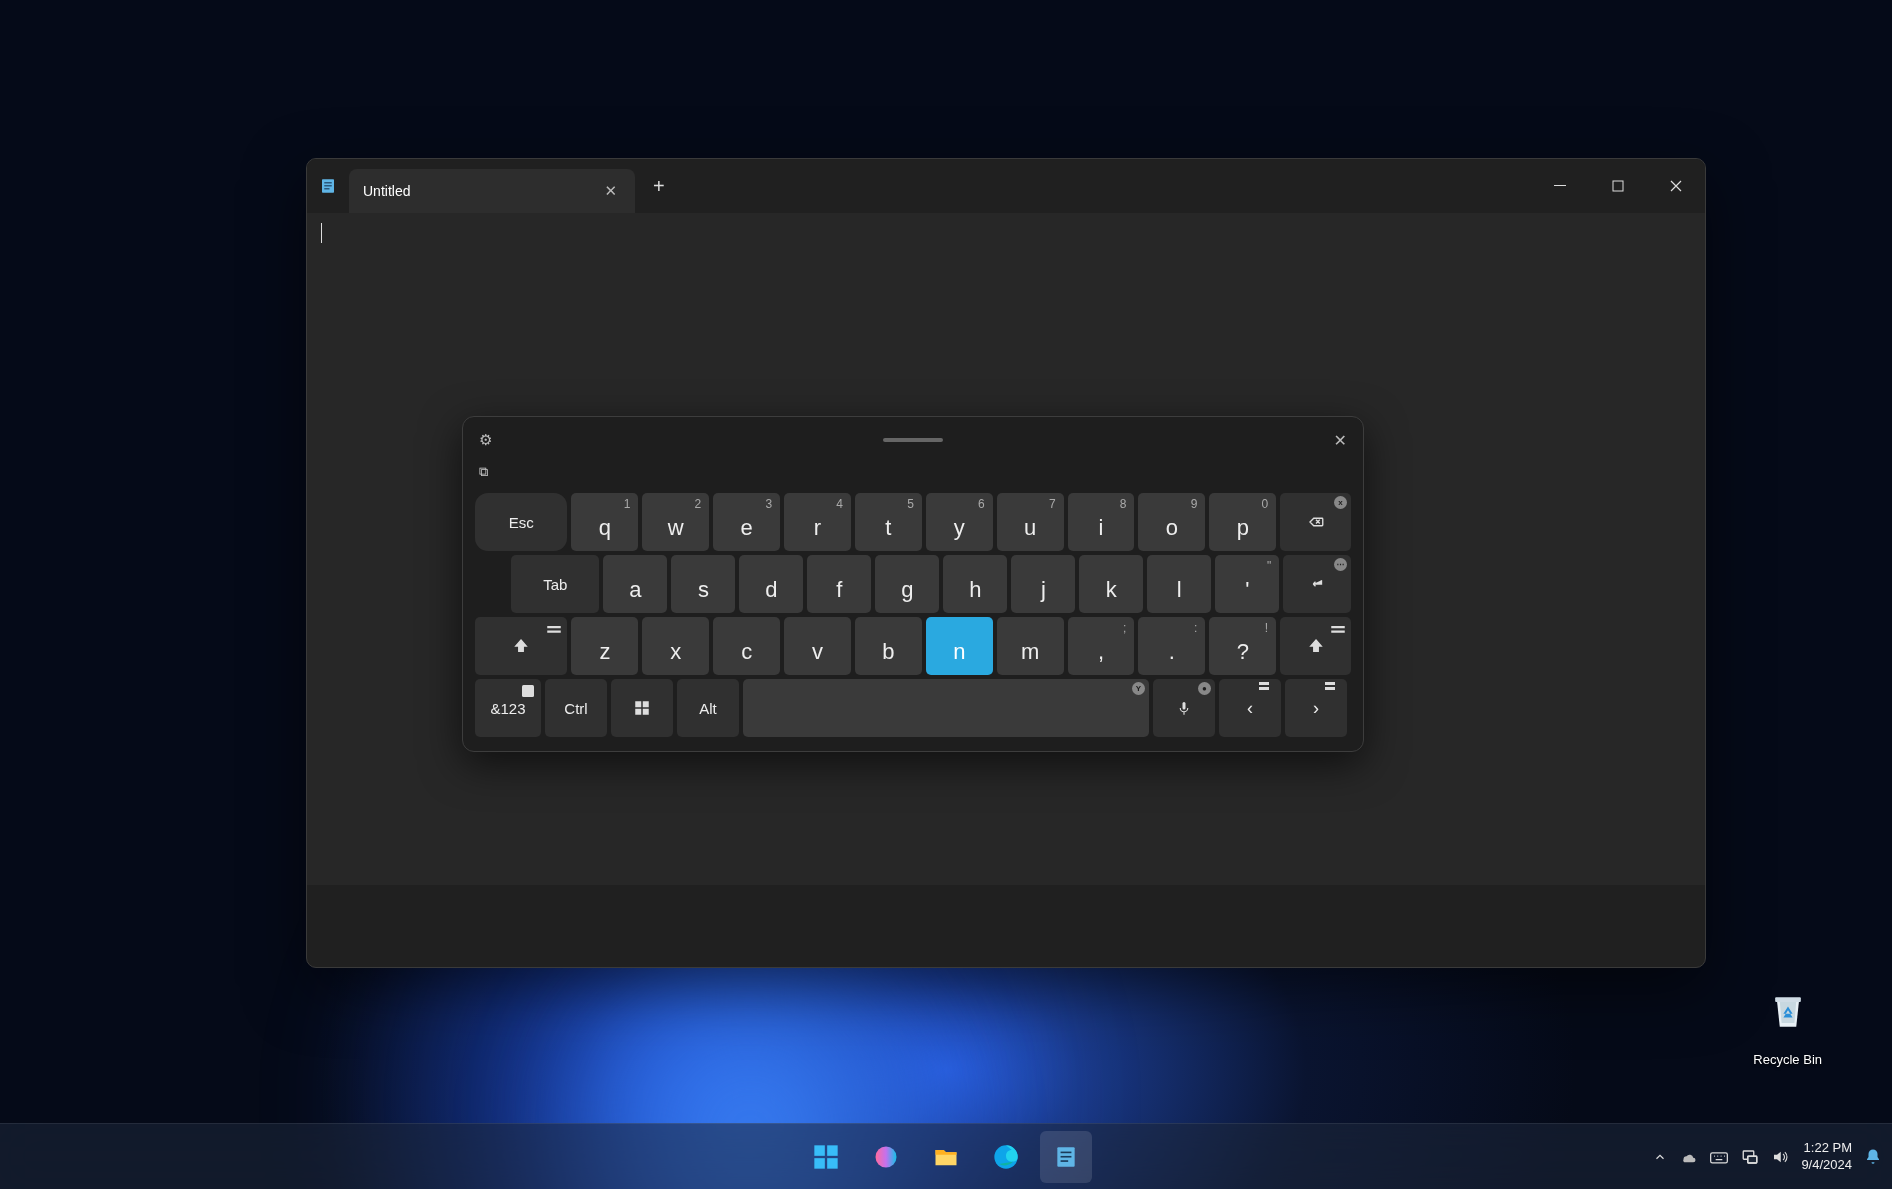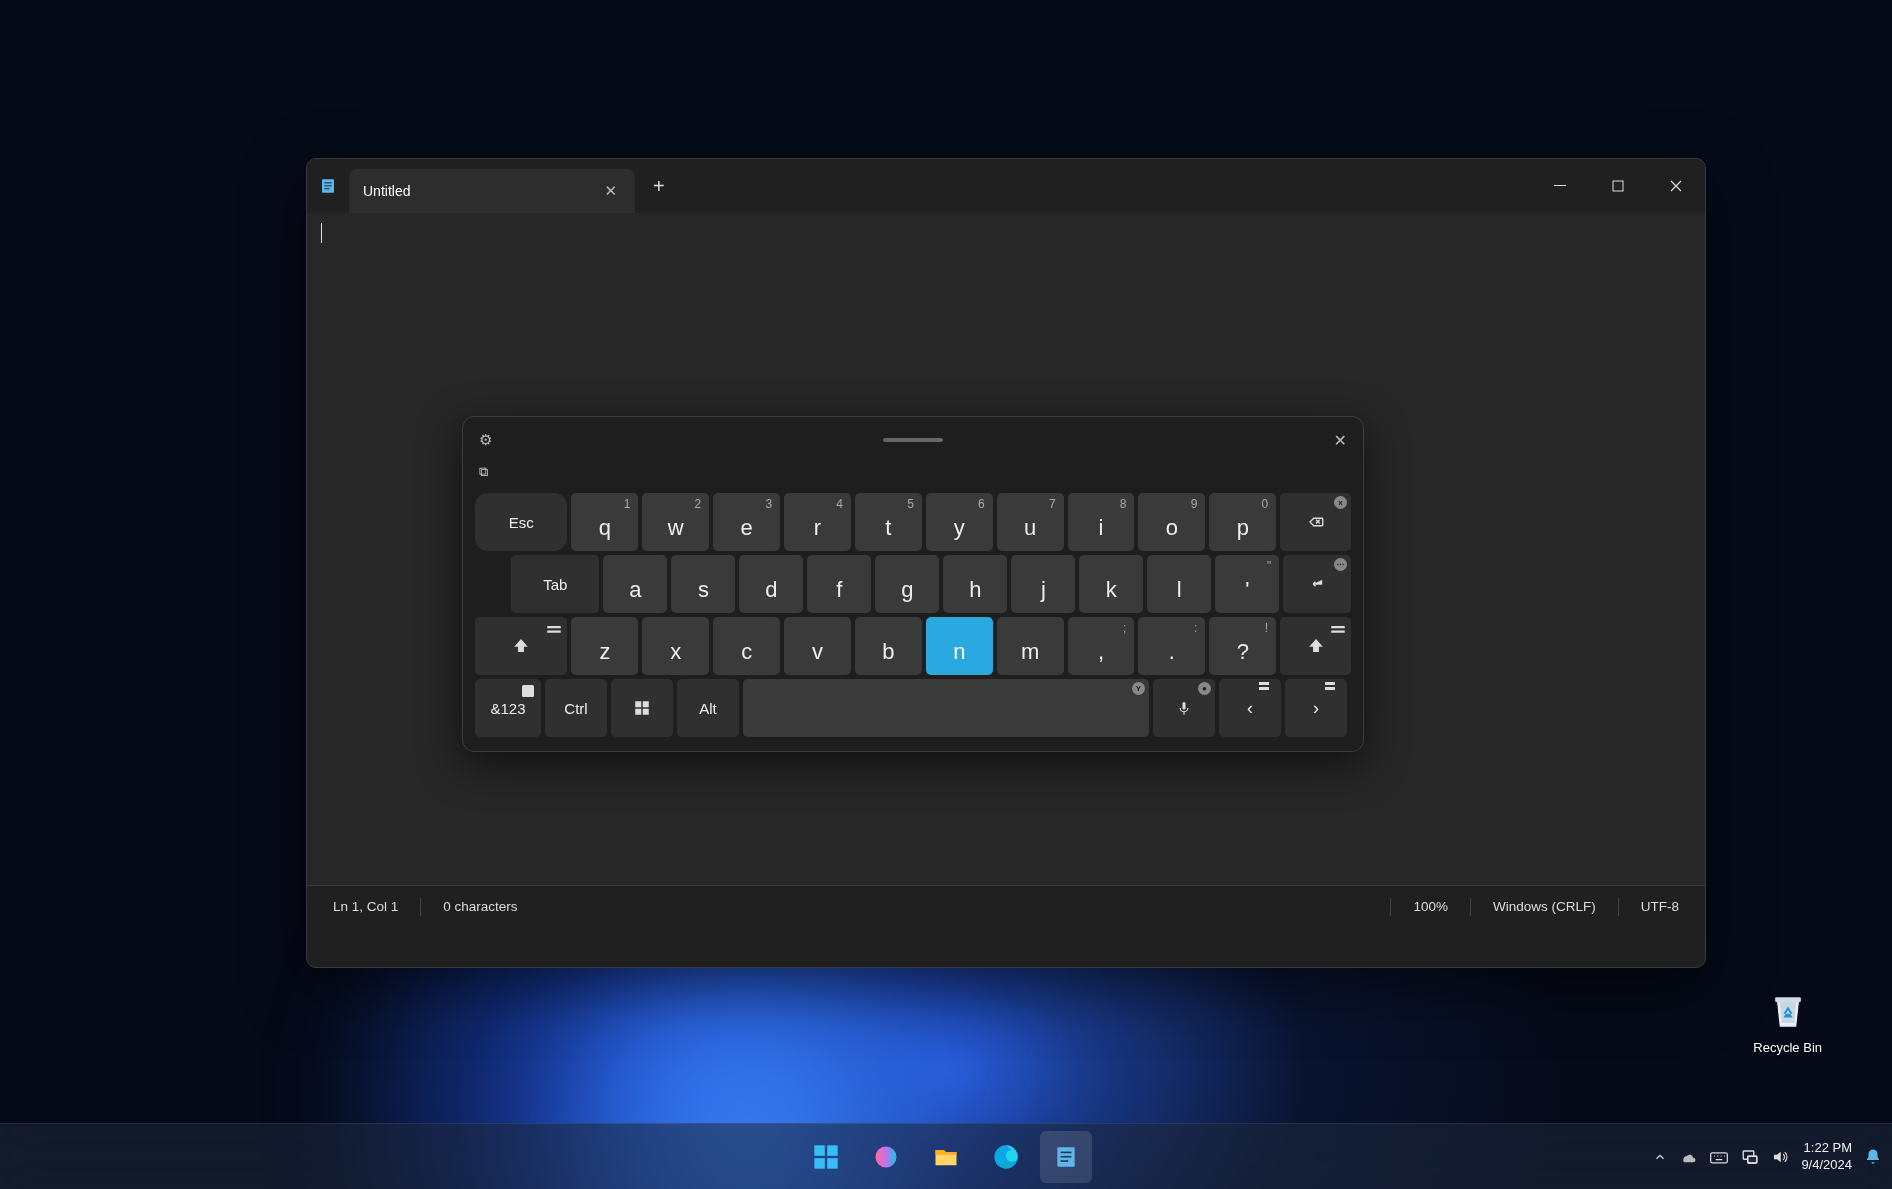--- a/index.html
+++ b/index.html
@@ -69,21 +69,21 @@
   .task-center{position:absolute;left:50%;transform:translateX(-50%);display:flex;gap:8px;}
   .task-icon{width:52px;height:52px;border-radius:6px;display:flex;justify-content:center;align-items:center;cursor:pointer;}
   .task-icon.active{background:rgba(255,255,255,.12);}
   .tray{position:absolute;right:10px;display:flex;align-items:center;gap:12px;color:#eee;font-size:13px;}
   .tray-icons{display:flex;gap:14px;align-items:center;color:#ccc;}
   .tray-time{text-align:right;line-height:1.25;}
   .tray-bell{width:18px;height:18px;}
 
   
   .desktop-icon{position:absolute;right:70px;top:990px;text-align:center;cursor:pointer;
-               display:flex;flex-direction:column;align-items:center;gap:6px;}
+               display:flex;flex-direction:column;align-items:center;gap:18px;}
   .desktop-icon .iconbox{width:44px;height:44px;}
   .desktop-icon .label{font-size:13px;color:#fff;text-shadow:0 1px 3px #000;}
 </style>
 </head>
 <body>
 
 <div class="bloom b1"></div>
 <div class="bloom b2"></div>
 
 <div class="window">
@@ -114,32 +114,20 @@
         </div>
       <div class="win-btn">
           <svg width="12" height="12">
             <path d="M1 1 L11 11 M11 1 L1 11" stroke="#ddd" stroke-width="1.2"></path>
           </svg>
         </div>
     </div>
   </div>
   <div class="editor">
     <span class="caret"></span>
-  </div>
-  <div class="statusbar">
-    <span class="status-item">Ln 1, Col 1</span>
-    <div class="status-sep"></div>
-    <span class="status-item">0 characters</span>
-    <div class="status-spacer"></div>
-    <div class="status-sep"></div>
-    <span class="status-item">100%</span>
-    <div class="status-sep"></div>
-    <span class="status-item">Windows (CRLF)</span>
-    <div class="status-sep"></div>
-    <span class="status-item">UTF-8</span>
   </div>
 </div>
 
 <div class="osk">
   <div class="osk-top">
     <span class="osk-gear">⚙</span>
     <div class="osk-handle">
         <div></div>
       </div>
     <span class="osk-close">✕</span>

